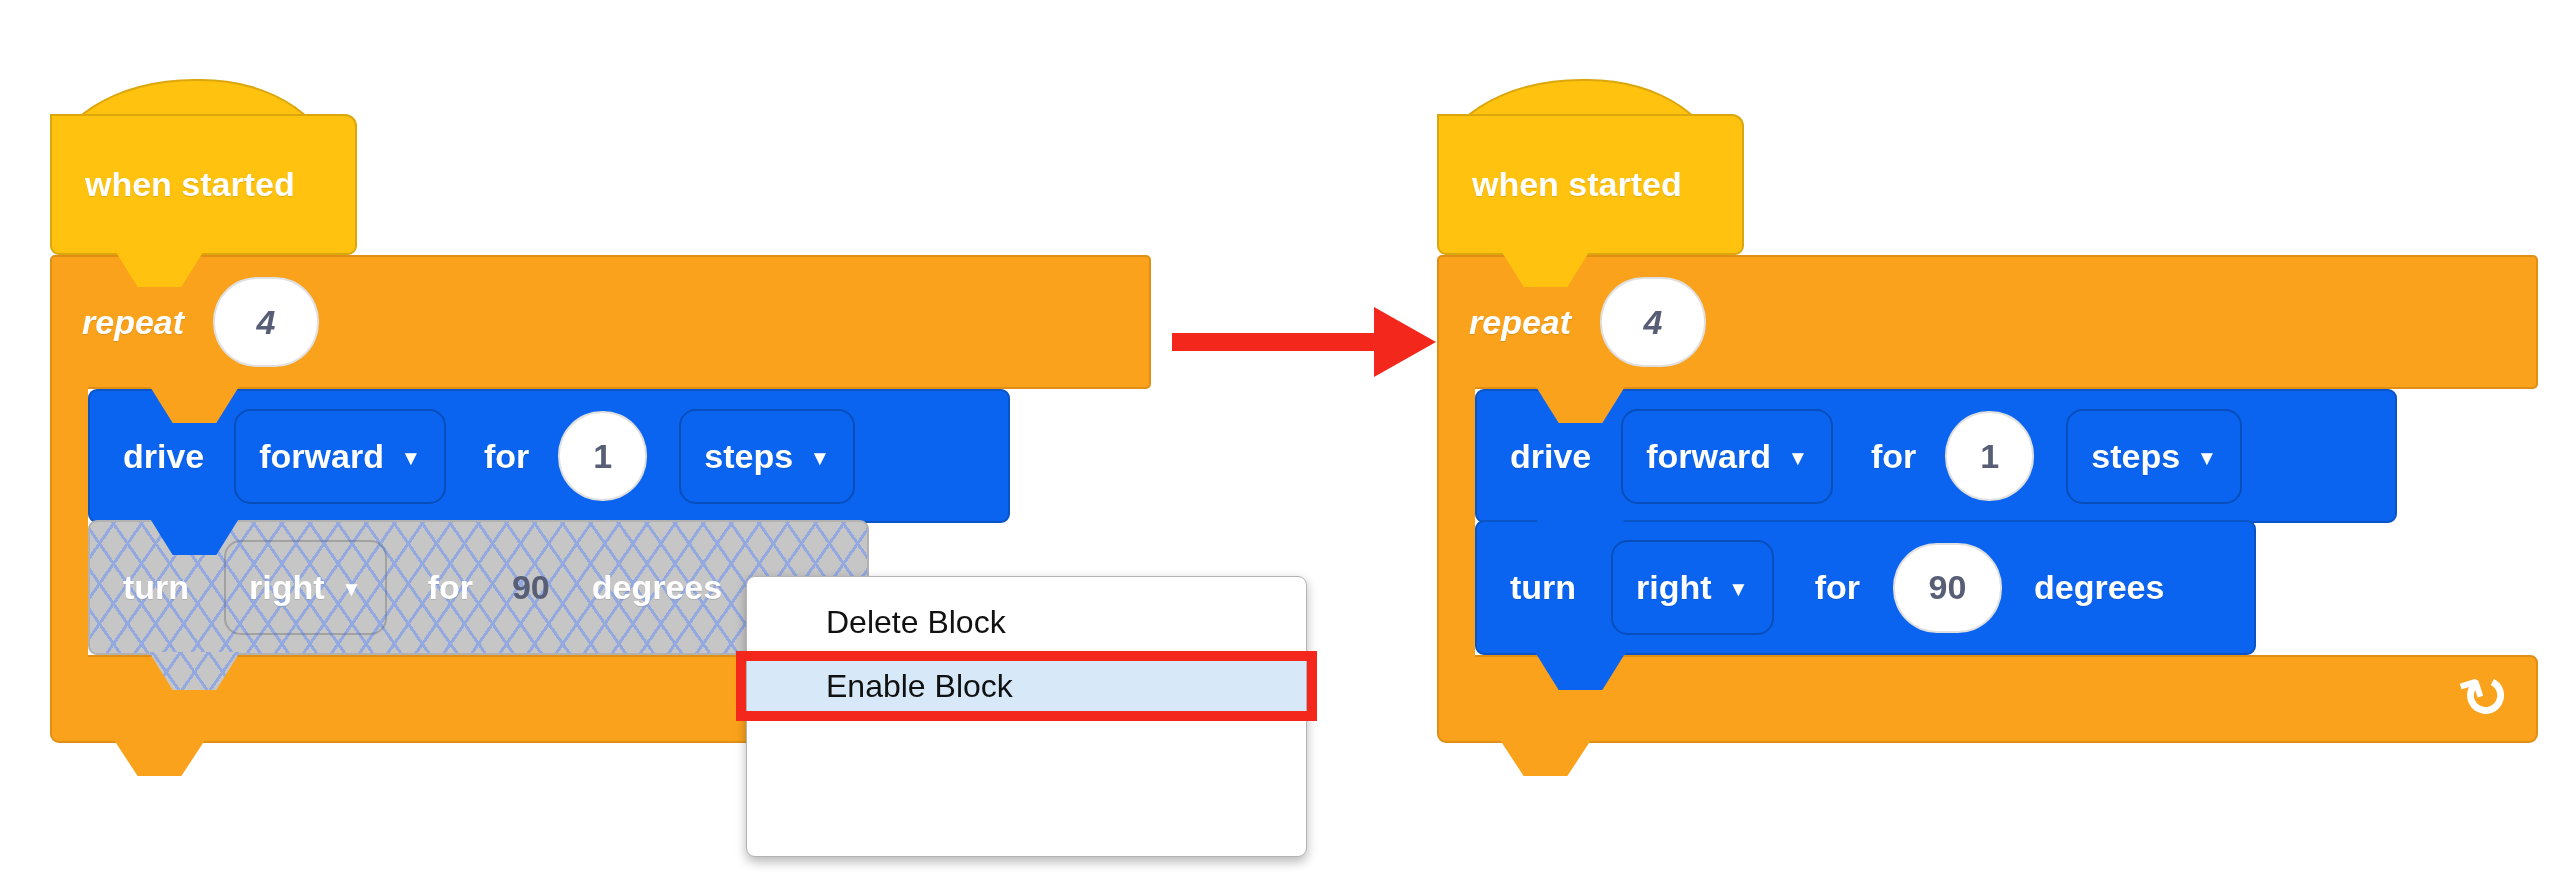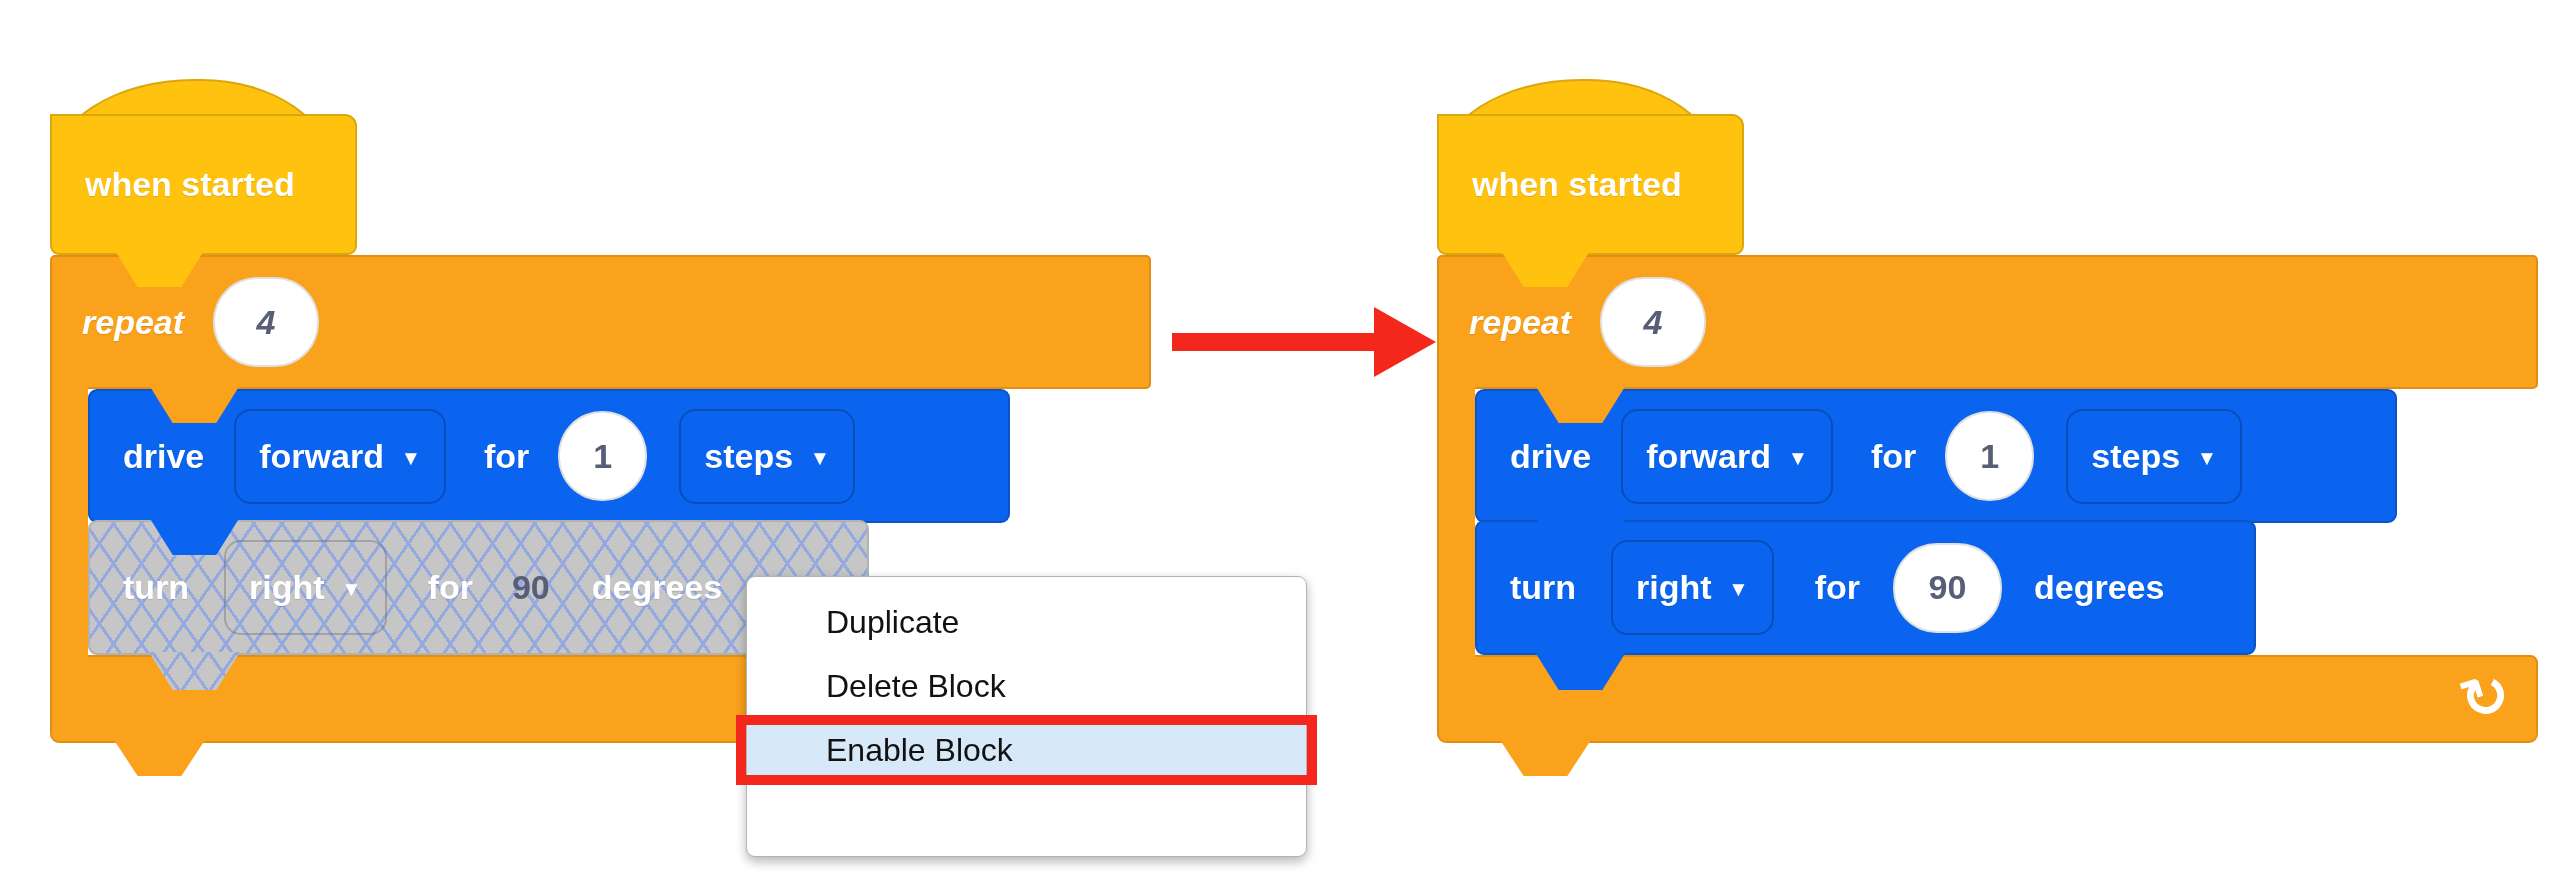--- a/index.html
+++ b/index.html
@@ -237,21 +237,20 @@
       </span>
       <span class="blk-label" style="margin-left:41px;">for</span>
       <span class="oval" style="min-width:105px;margin-left:33px;">90</span>
       <span class="blk-label" style="margin-left:32px;">degrees</span>
     </div>
     <div class="abs nub blue" style="left:1535px;top:517px;width:91px;height:38px;"></div>
     <div class="abs nub blue" style="left:1535px;top:652px;width:91px;height:38px;"></div>
   </div>
 
   <div class="abs menu" style="left:746px;top:576px;width:561px;height:281px;">
-    <div class="menu-item">Duplicate</div>
     <div class="menu-item">Delete Block</div>
     <div class="menu-item highlighted">
       <span>Enable Block</span>
       <span class="red-frame"></span>
     </div>
   </div>
 
 </div>
 
 

